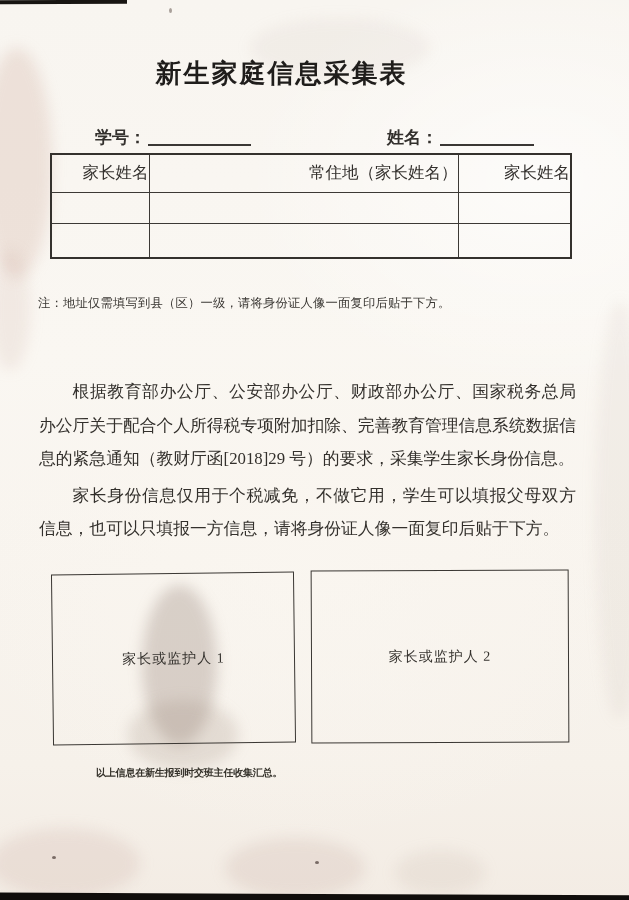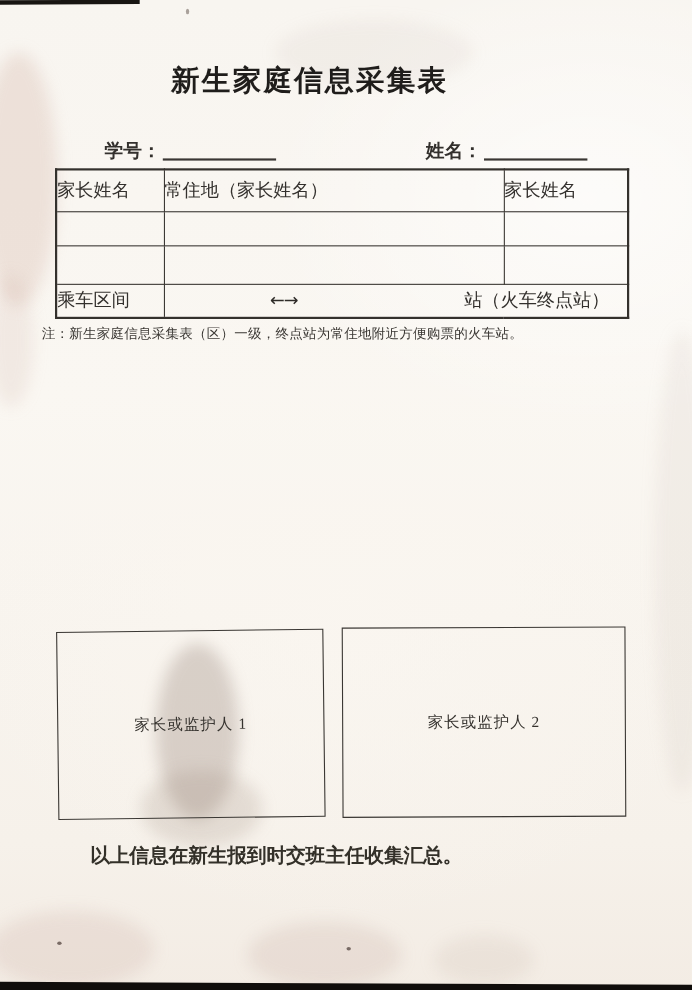--- a/index.html
+++ b/index.html
@@ -41,21 +41,21 @@
   .field{position:absolute;top:0;white-space:nowrap;font-weight:bold;}
   .field.f-student{left:95px;}
   .field.f-name{left:387px;}
   .blank{display:inline-block;border-bottom:2px solid #3a3734;height:16px;vertical-align:-3px;margin-left:2px;}
   .blank.w1{width:103px;}
   .blank.w2{width:94px;}
   
   table.grid{position:absolute;left:50px;top:153px;width:520px;border-collapse:collapse;
     table-layout:fixed;font-size:16.5px;color:#33302d;}
   table.grid td,table.grid th{border:1.6px solid #3c3935;font-weight:normal;
-    text-align:left;vertical-align:middle;padding:0;overflow:hidden;}
+    text-align:right;vertical-align:middle;padding:0;overflow:hidden;}
   table.grid{border:2px solid #34312d;}
   col.c1{width:98px;}col.c2{width:309px;}col.c3{width:113px;}
   tr.r-head{height:38px;}
   tr.r-e1{height:31px;}
   tr.r-e2{height:35px;}
   tr.r-ride{height:31px;}
   td.ride-merged{position:relative;}
   .arrows{position:absolute;left:96px;top:50%;transform:translateY(-54%);
     font-size:16px;letter-spacing:-1px;color:#2e2b28;font-family:"DejaVu Sans",sans-serif;}
   .station{position:absolute;right:16px;top:50%;transform:translateY(-50%);
@@ -67,21 +67,21 @@
     font-size:16.8px;line-height:33.5px;text-align:justify;color:#33302c;}
   .body-text p{margin:0;text-indent:2em;}
   .body-text p + p{margin-top:3px;}
   
   .photo-box{position:absolute;border:1.8px solid #3a3733;
     display:flex;align-items:center;justify-content:center;background:transparent;}
   .photo-box.b1{left:52px;top:573px;width:241px;height:169px;transform:rotate(-.7deg);}
   .photo-box.b2{left:311px;top:570px;width:256px;height:171px;transform:rotate(-.25deg);}
   .photo-label{font-size:14px;letter-spacing:1px;color:#35322e;}
   
-  .footer{position:absolute;left:82px;top:766px;font-size:18px;font-weight:600;
+  .footer{position:absolute;left:96px;top:766px;font-size:10px;font-weight:600;
     letter-spacing:-0.2px;color:#333029;white-space:nowrap;}
 </style>
 </head>
 <body>
 
 <div class="paper">
 
   <div class="stain pink-left"></div>
   <div class="stain pink-left2"></div>
   <div class="stain box-smudge"></div>
@@ -123,33 +123,28 @@
       <tr class="r-e1">
         <td></td>
         <td></td>
         <td></td>
       </tr>
       <tr class="r-e2">
         <td></td>
         <td></td>
         <td></td>
       </tr>
-      <tr class="r-ride">
-        <td>乘车区间</td>
-        <td class="ride-merged" colspan="2">
-          <span class="arrows">←→</span>
-          <span class="station">站（火车终点站）</span>
-        </td>
-      </tr>
     </tbody>
   </table>
 
-  <div class="note">注：新生家庭信息采集表（区）一级，终点站为常住地附近方便购票的火车站。</div>
+  <div class="note">注：地址仅需填写到县（区）一级，请将身份证人像一面复印后贴于下方。</div>
 
   <div class="body-text">
+    <p>根据教育部办公厅、公安部办公厅、财政部办公厅、国家税务总局办公厅关于配合个人所得税专项附加扣除、完善教育管理信息系统数据信息的紧急通知（教财厅函[2018]29 号）的要求，采集学生家长身份信息。</p>
+    <p>家长身份信息仅用于个税减免，不做它用，学生可以填报父母双方信息，也可以只填报一方信息，请将身份证人像一面复印后贴于下方。</p>
   </div>
 
   <div class="photo-box b1">
     <span class="photo-label">家长或监护人 1</span>
   </div>
   <div class="photo-box b2">
     <span class="photo-label">家长或监护人 2</span>
   </div>
 
   <div class="footer">以上信息在新生报到时交班主任收集汇总。</div>

